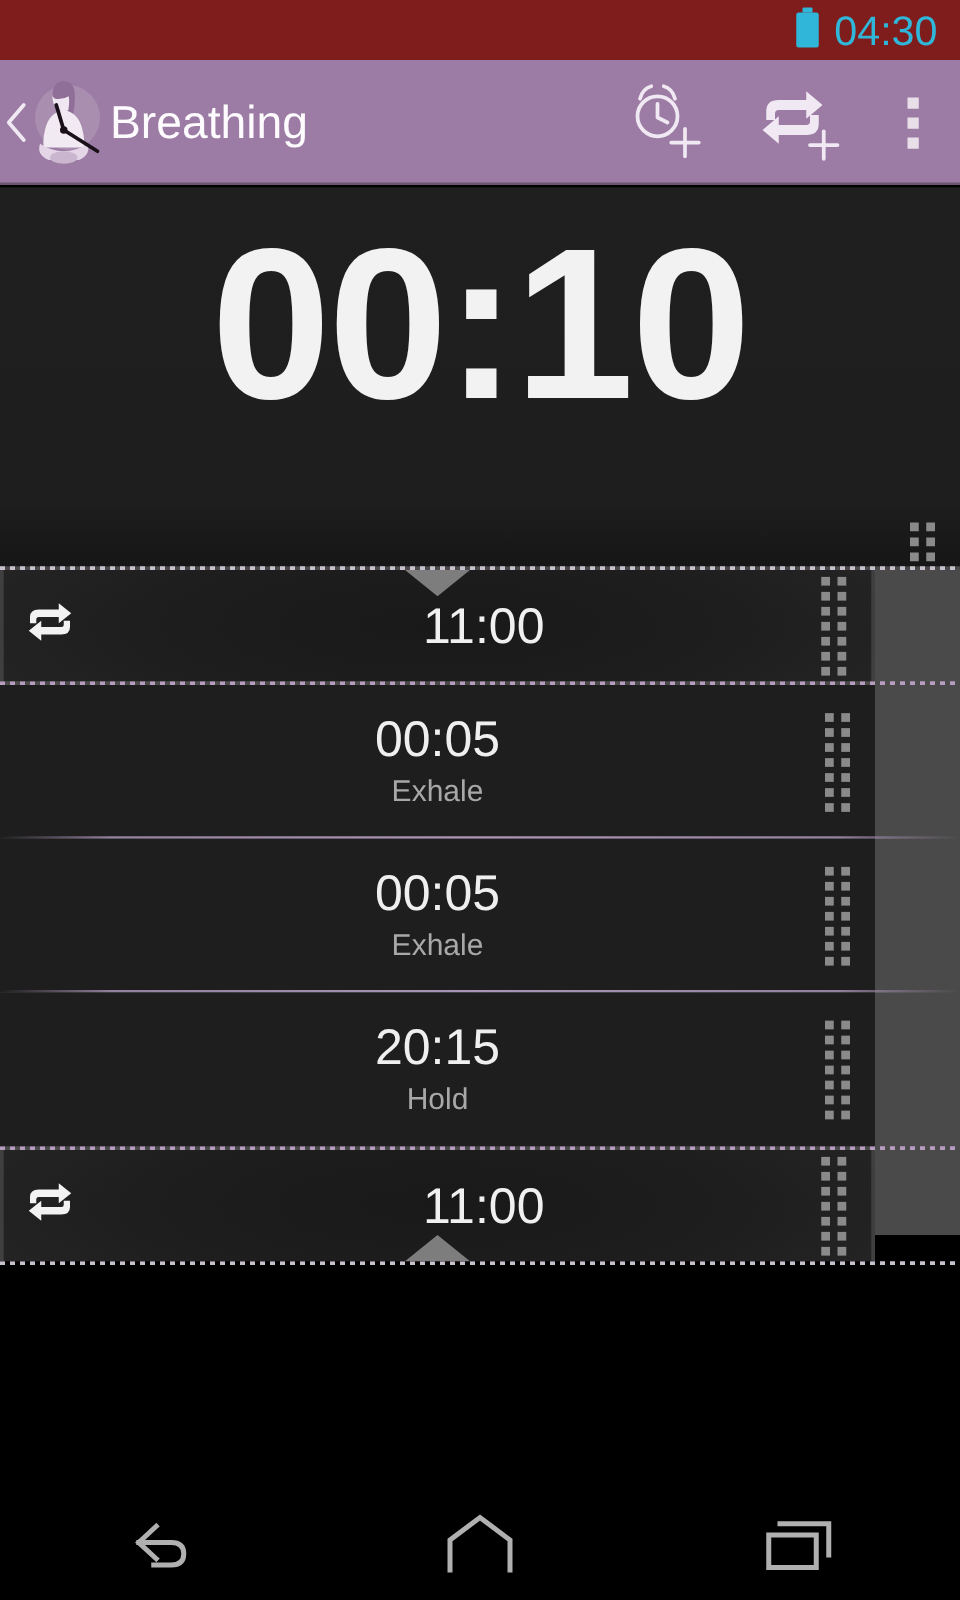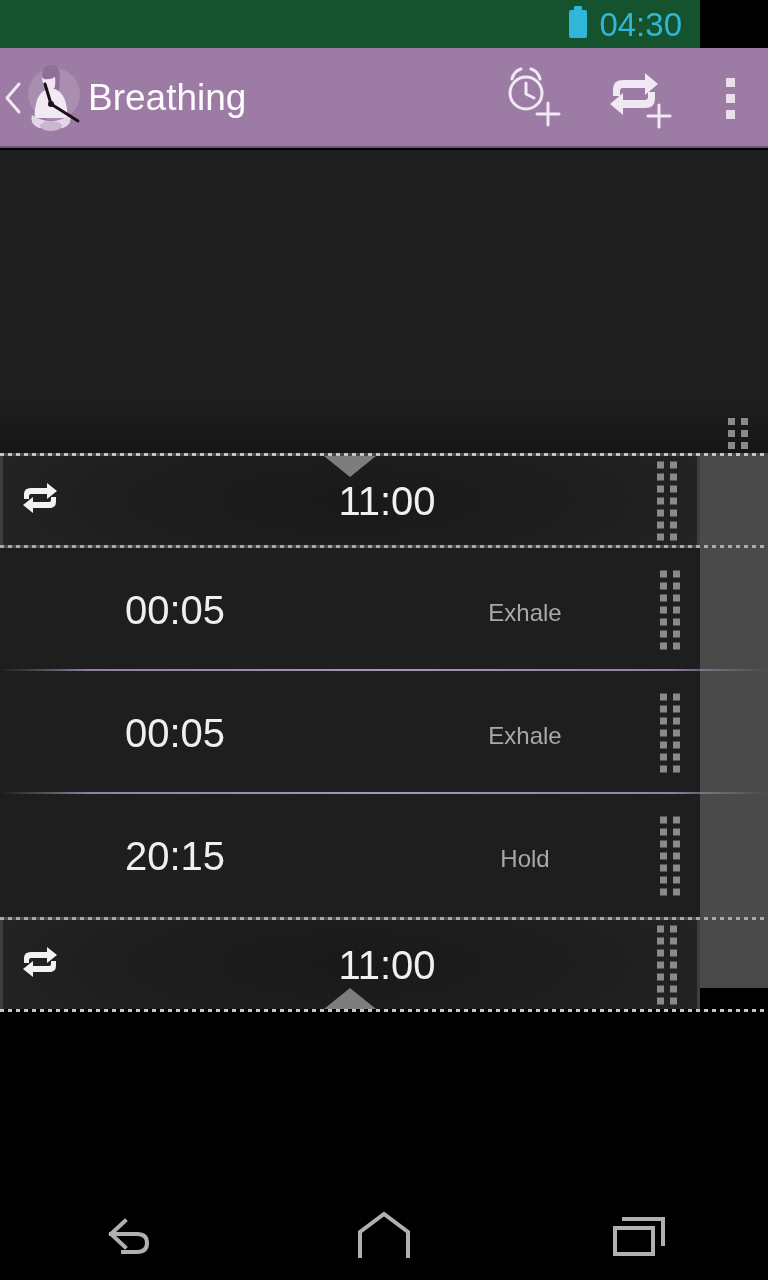--- a/index.html
+++ b/index.html
@@ -11,22 +11,22 @@
   }
   #screen {
     position:relative;
     width:768px; height:1280px;
     background:#000;
   }
 
   
   #status-bar {
     position:absolute; top:0; left:0;
-    width:700px; height:48px;
-    background:#14532d;
+    width:768px; height:48px;
+    background:#7f1d1d;
     display:flex; align-items:center; justify-content:flex-end;
     padding-right:18px;
   }
   #status-right { display:flex; align-items:center; gap:12px; }
   .battery {
     position:relative;
     width:18px; height:28px;
     background:#2fb6d8;
     border-radius:2px;
   }
@@ -185,21 +185,21 @@
     border-left:26px solid transparent;
     border-right:26px solid transparent;
   }
   .tri-down { top:0; border-top:21px solid #7d7d7d; }
   .tri-up   { bottom:0; border-bottom:21px solid #7d7d7d; }
 
   
   .int-row {
     height:123px;
     background:#1e1e1e;
-    flex-direction:row;
+    flex-direction:column;
     justify-content:center;
   }
   .divider {
     position:absolute; left:0; bottom:0;
     width:768px; height:2px;
     background:linear-gradient(to right,
         rgba(190,170,200,0) 0px,
         rgba(168,146,180,0.85) 90px,
         rgba(178,156,190,0.95) 384px,
         rgba(168,146,180,0.85) 670px,
@@ -282,20 +282,21 @@
     <div class="ab-action overflow">
       <span class="dot3">
         <i></i>
           <i></i>
           <i></i>
       </span>
     </div>
   </div>
 
   <div id="timer-area">
+    <div id="timer-value">00:10</div>
     <div id="timer-handle">
       <span class="handle">
         <i></i>
           <i></i>
           <i></i>
           <i></i>
           <i></i>
           <i></i>
           <i></i>
         <i></i>

